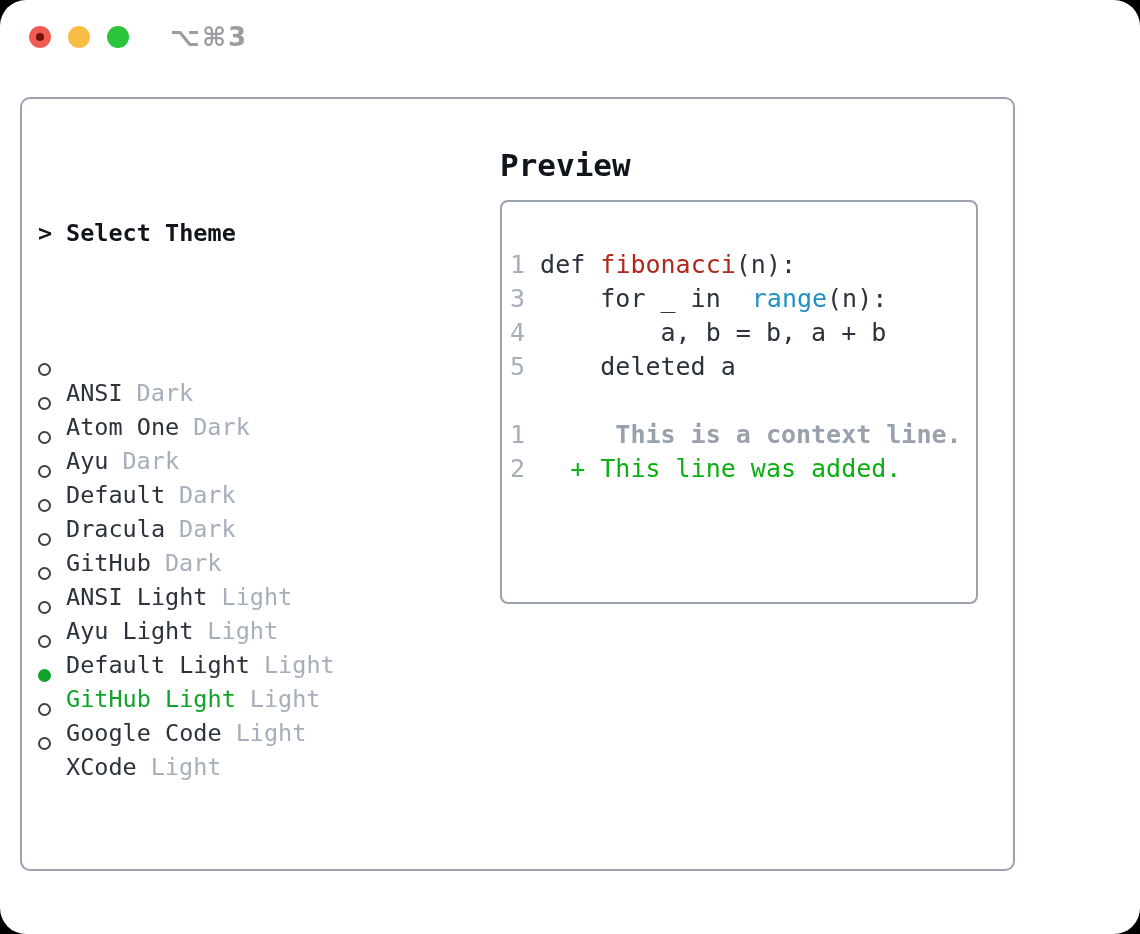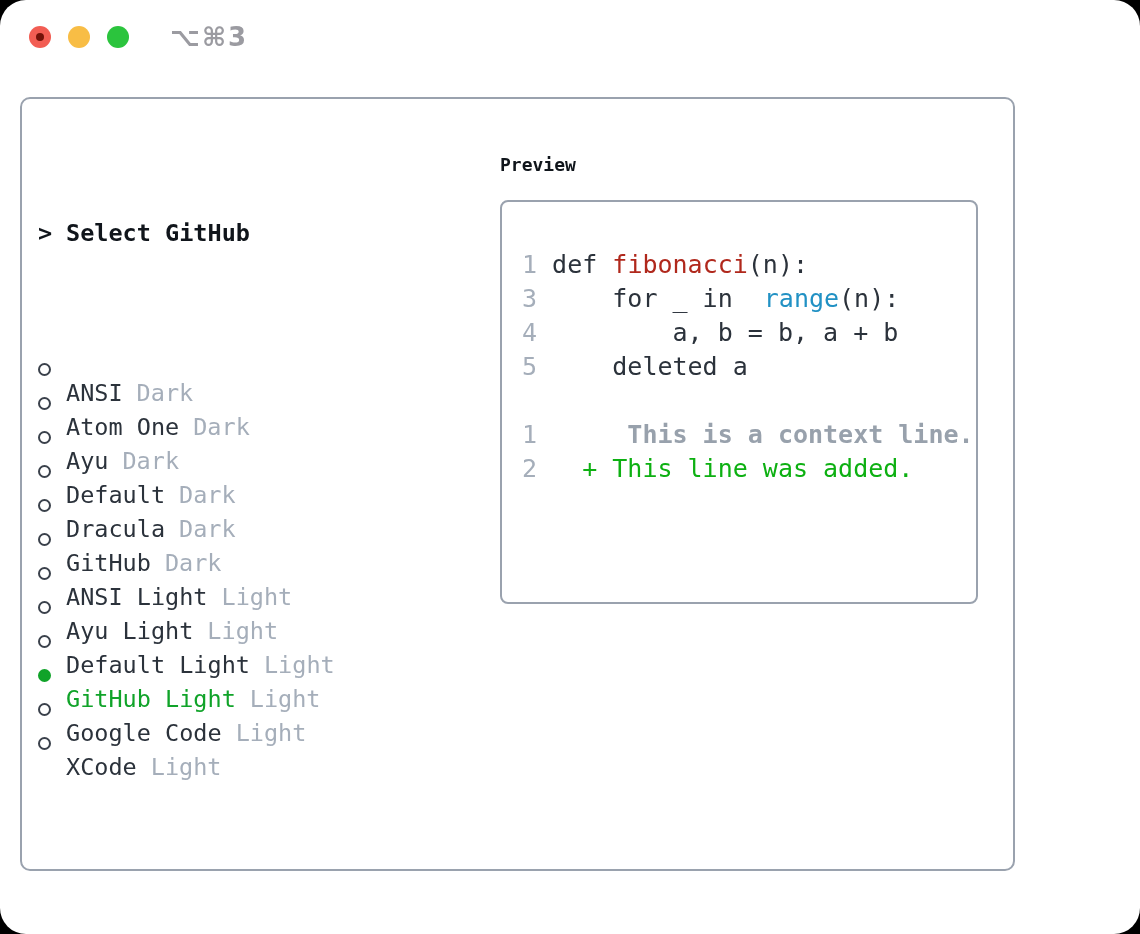--- a/index.html
+++ b/index.html
@@ -44,25 +44,25 @@
   .hdr{font-weight:bold;color:var(--header-text);}
   .item-label{color:var(--item-text);margin-top:48px;}
   .item-label.sel{color:var(--selected-green);}
   .tag{color:var(--muted);margin-left:14px;margin-top:48px;}
   .radio{display:inline-block;width:13px;height:13px;border-radius:50%;
     border:2px solid var(--ring-dark);box-sizing:border-box;}
   .radio.sel{background:var(--selected-green);border-color:var(--selected-green);}
   .gap{height:34px;}
   
   .right-col{position:absolute;left:478px;top:49px;}
-  .preview-label{font-size:18px;line-height:34px;font-weight:bold;color:var(--header-text);}
+  .preview-label{font-size:31px;line-height:34px;font-weight:bold;color:var(--header-text);}
   .preview-box{
     margin-top:18px;width:478px;height:404px;box-sizing:border-box;
     border:2px solid var(--border);border-radius:8px;
-    padding:46px 8px 48px 20px;background:var(--window-bg,#fff);
+    padding:46px 8px 48px 8px;background:var(--window-bg,#fff);
     overflow:hidden;
   }
   .code-line{white-space:pre;font-size:25px;line-height:34px;height:34px;}
   .c-num{color:var(--line-number);}
   .c-code{color:var(--code-text);}
   .c-func{color:var(--func-red);}
   .c-lit{color:var(--literal-teal);}
   .c-call{color:var(--call-blue);margin-left:16px;}
   .c-ctx{color:var(--context-gray);font-weight:bold;}
   .c-del{color:var(--deleted-red);}
@@ -80,21 +80,21 @@
     <span class="tl yellow"></span>
     <span class="tl green"></span>
     <span class="win-title">⌥⌘3</span>
   </div>
 
   <div class="main-box">
 
     <div class="left-col">
       <div class="row">
         <span class="mark cursor">&gt;</span>
-        <span class="hdr">Select GitHub</span>
+        <span class="hdr">Select Theme</span>
       </div>
 
       <div id="theme-list"><div class="row"><span class="mark"><span class="radio"></span></span><span class="item-label">ANSI</span><span class="tag">Dark</span></div><div class="row"><span class="mark"><span class="radio"></span></span><span class="item-label">Atom One</span><span class="tag">Dark</span></div><div class="row"><span class="mark"><span class="radio"></span></span><span class="item-label">Ayu</span><span class="tag">Dark</span></div><div class="row"><span class="mark"><span class="radio"></span></span><span class="item-label">Default</span><span class="tag">Dark</span></div><div class="row"><span class="mark"><span class="radio"></span></span><span class="item-label">Dracula</span><span class="tag">Dark</span></div><div class="row"><span class="mark"><span class="radio"></span></span><span class="item-label">GitHub</span><span class="tag">Dark</span></div><div class="row"><span class="mark"><span class="radio"></span></span><span class="item-label">ANSI Light</span><span class="tag">Light</span></div><div class="row"><span class="mark"><span class="radio"></span></span><span class="item-label">Ayu Light</span><span class="tag">Light</span></div><div class="row"><span class="mark"><span class="radio"></span></span><span class="item-label">Default Light</span><span class="tag">Light</span></div><div class="row"><span class="mark"><span class="radio sel"></span></span><span class="item-label sel">GitHub Light</span><span class="tag">Light</span></div><div class="row"><span class="mark"><span class="radio"></span></span><span class="item-label">Google Code</span><span class="tag">Light</span></div><div class="row"><span class="mark"><span class="radio"></span></span><span class="item-label">XCode</span><span class="tag">Light</span></div></div>
 
       <div class="gap"></div>
 
       
 
       
 

